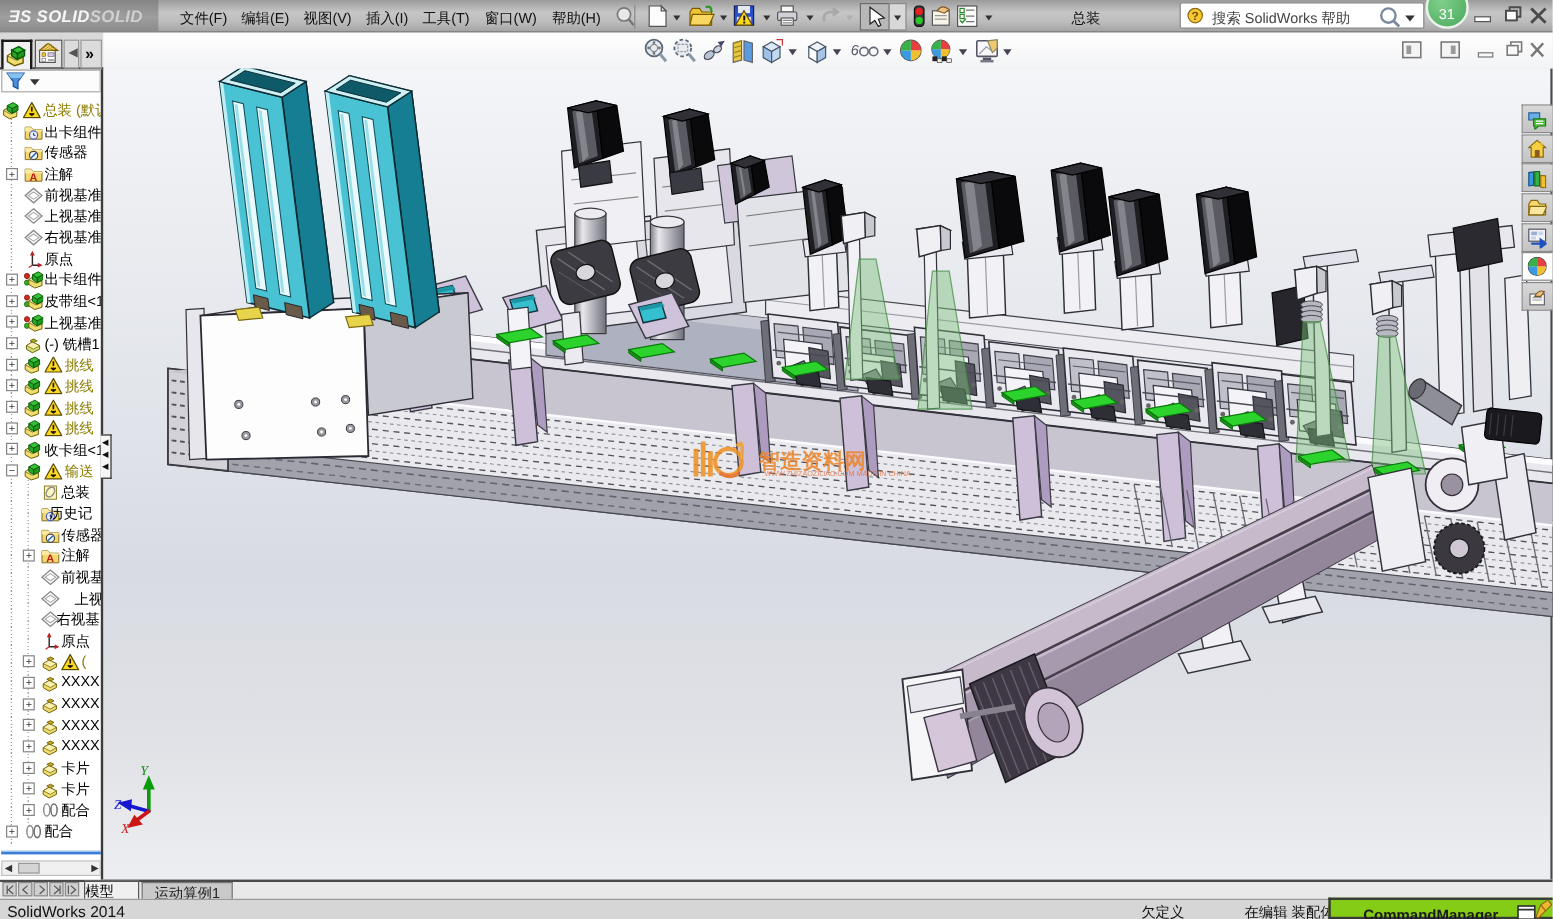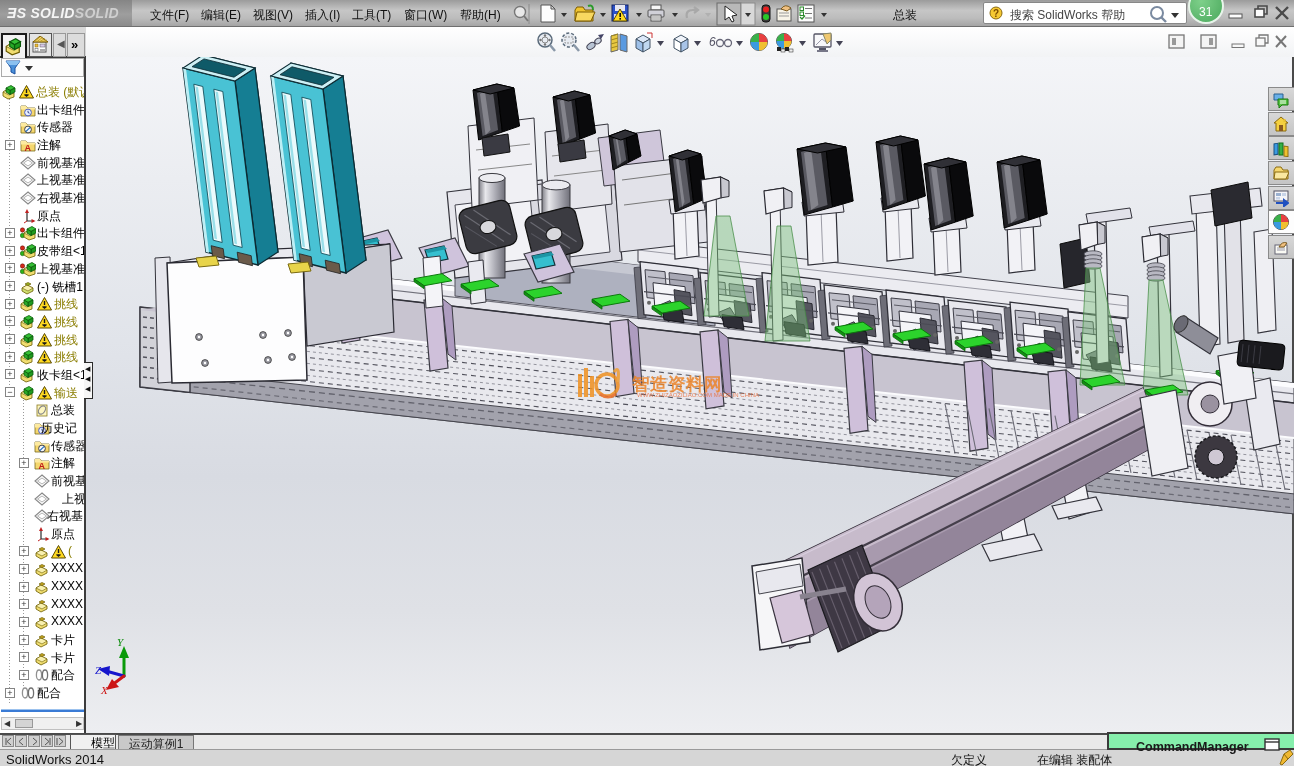--- a/index.html
+++ b/index.html
@@ -1160,28 +1160,28 @@
       <svg class="abs" style="left:28px;top:2px" width="9" height="9" viewBox="0 0 9 9">
         <path d="M3 1 L7 4.5 L3 8" stroke="#555" fill="none"></path>
       </svg>
       <svg class="abs" style="left:41px;top:2px" width="9" height="9" viewBox="0 0 9 9">
         <path d="M7 1 v7 M2 1 L6 4.5 L2 8" stroke="#555" fill="none"></path>
       </svg>
       <svg class="abs" style="left:54px;top:2px" width="9" height="9" viewBox="0 0 9 9">
         <path d="M3 1 L7 4.5 L3 8 M1 1 v7" stroke="#555" fill="none"></path>
       </svg>
     </div>
-    <div class="abs" style="left:70px;top:734px;width:46px;height:15px;background:#f0f0f0;border:1px solid #555;border-bottom:none;z-index:7;font-size:12px;text-align:right">模型</div>
+    <div class="abs" style="left:70px;top:734px;width:46px;height:15px;background:#f0f0f0;border:1px solid #555;border-bottom:none;z-index:7;font-size:12px;text-align:left">模型</div>
     <div class="abs" style="left:118px;top:735px;width:76px;height:14px;background:#c9c9c9;border:1px solid #777;border-bottom:none;z-index:6;font-size:12px;text-align:center;color:#222">运动算例1</div>
   <div id="statusbar">
       <span style="position:absolute;left:6px;top:2px;font-size:13px">SolidWorks 2014</span>
     <span style="position:absolute;left:951px;top:2px">欠定义</span>
     <span style="position:absolute;left:1037px;top:2px">在编辑 装配体</span>
   </div>
-  <div class="abs" style="left:1107px;top:732px;width:187px;height:18px;background:#86efac;border:2px solid #3a3a3a;border-right:none;z-index:20">
+  <div class="abs" style="left:1107px;top:748px;width:187px;height:18px;background:#84cc16;border:2px solid #3a3a3a;border-right:none;z-index:20">
       <span class="abs" style="left:27px;top:6px;font-size:12.5px;font-weight:bold;color:#1a1a1a">CommandManager</span>
       <svg class="abs" style="left:155px;top:4px" width="16" height="13" viewBox="0 0 16 13">
         <rect x="1" y="1" width="14" height="11" fill="#fdfdfd" stroke="#333" stroke-width="1.4"></rect>
         <line x1="1" y1="4" x2="15" y2="4" stroke="#333" stroke-width="1.4"></line>
       </svg>
     </div>
     <svg class="abs" style="left:1278px;top:749px;z-index:21" width="16" height="17" viewBox="0 0 16 17">
       <path d="M2 15 L6 5 L12 1 L15 5 L10 10 L4 16 z" fill="#f0b830" stroke="#8a6a10"></path>
       <path d="M6 5 L10 10" stroke="#8a6a10"></path>
     </svg>

